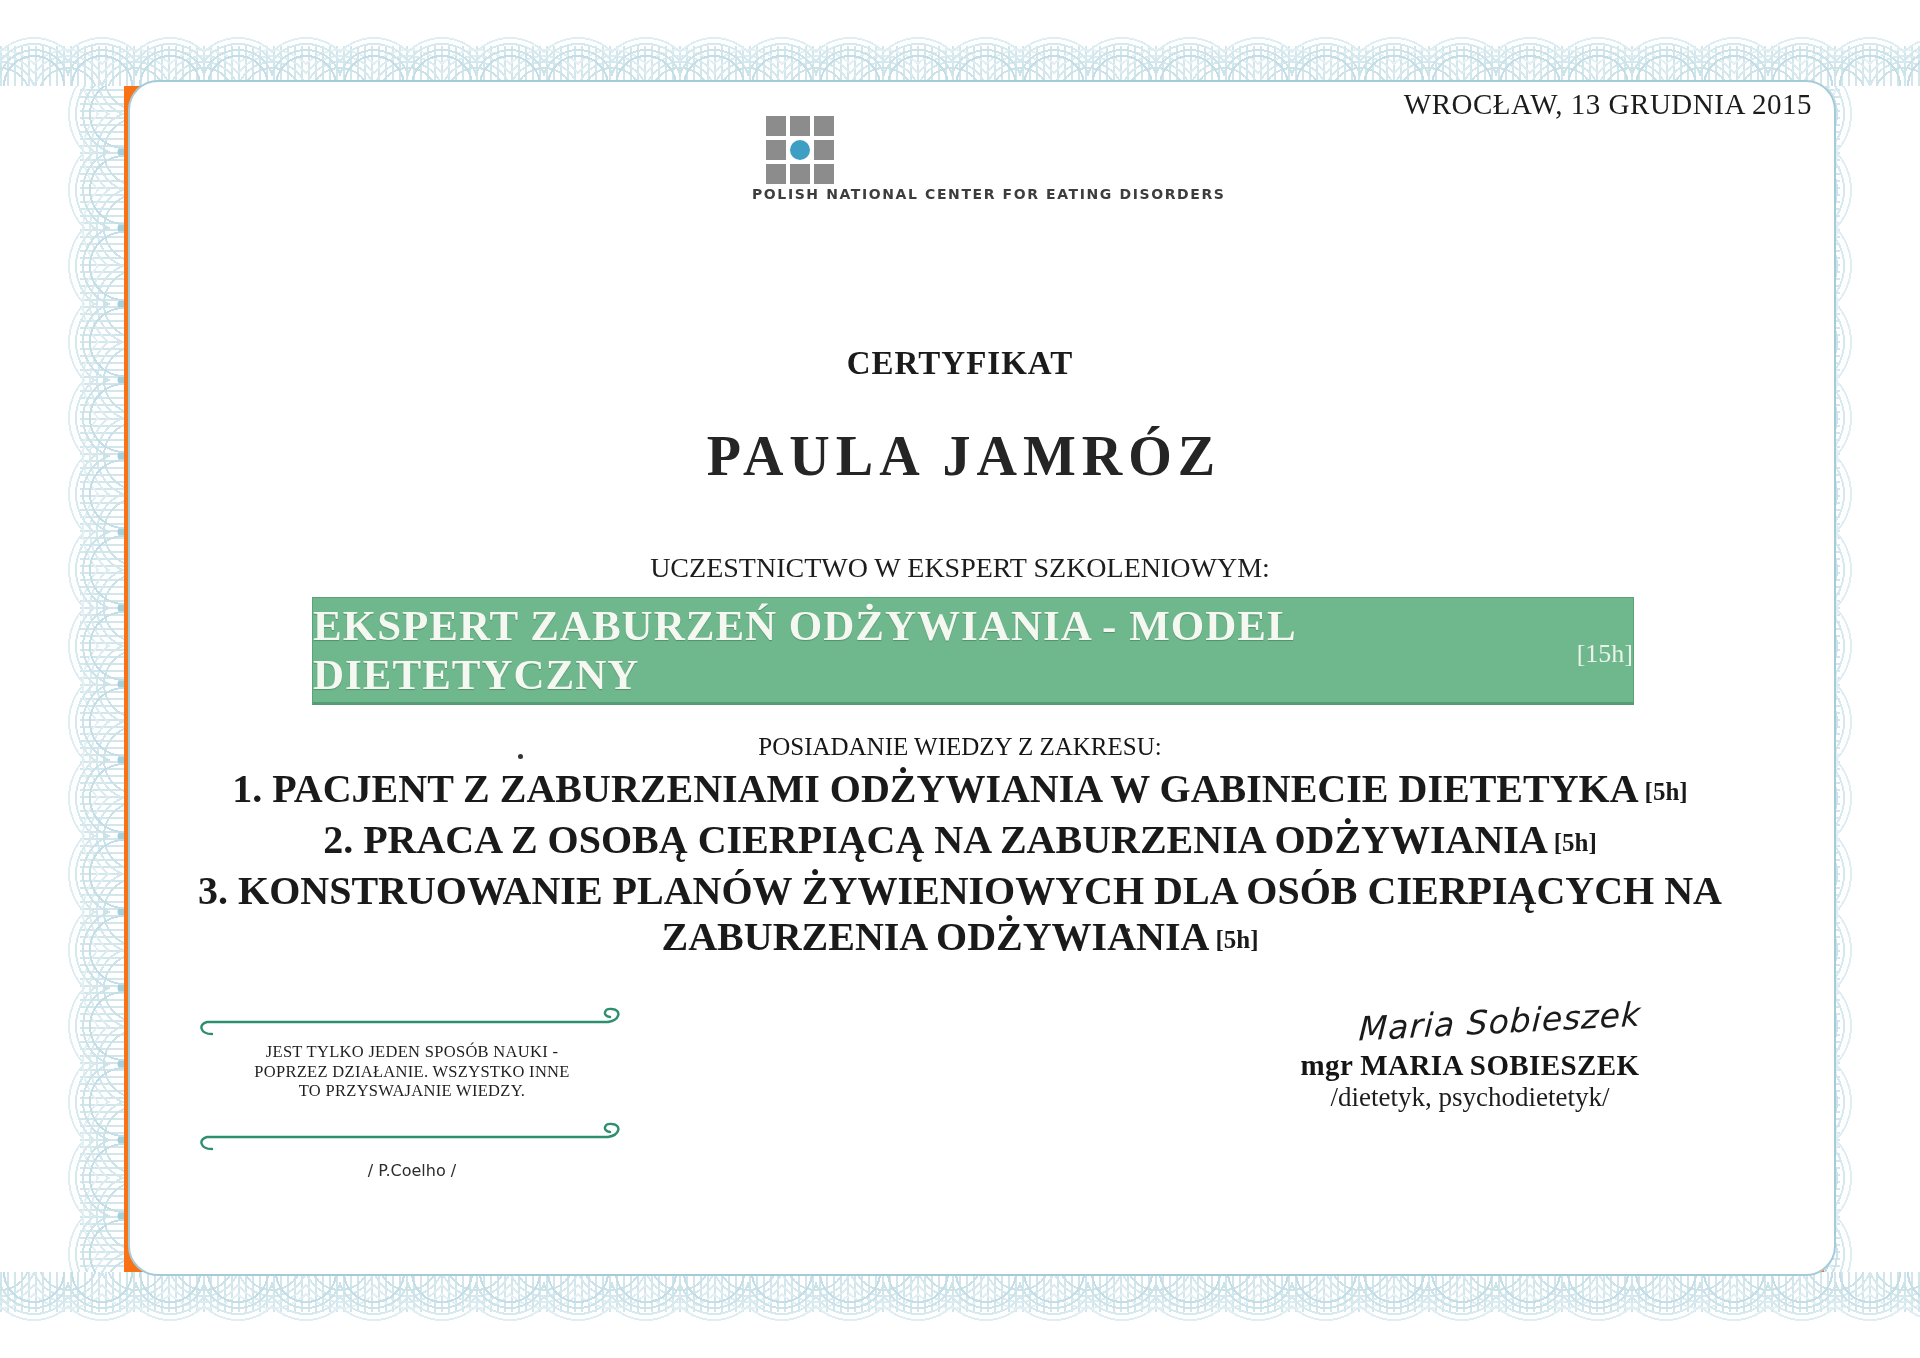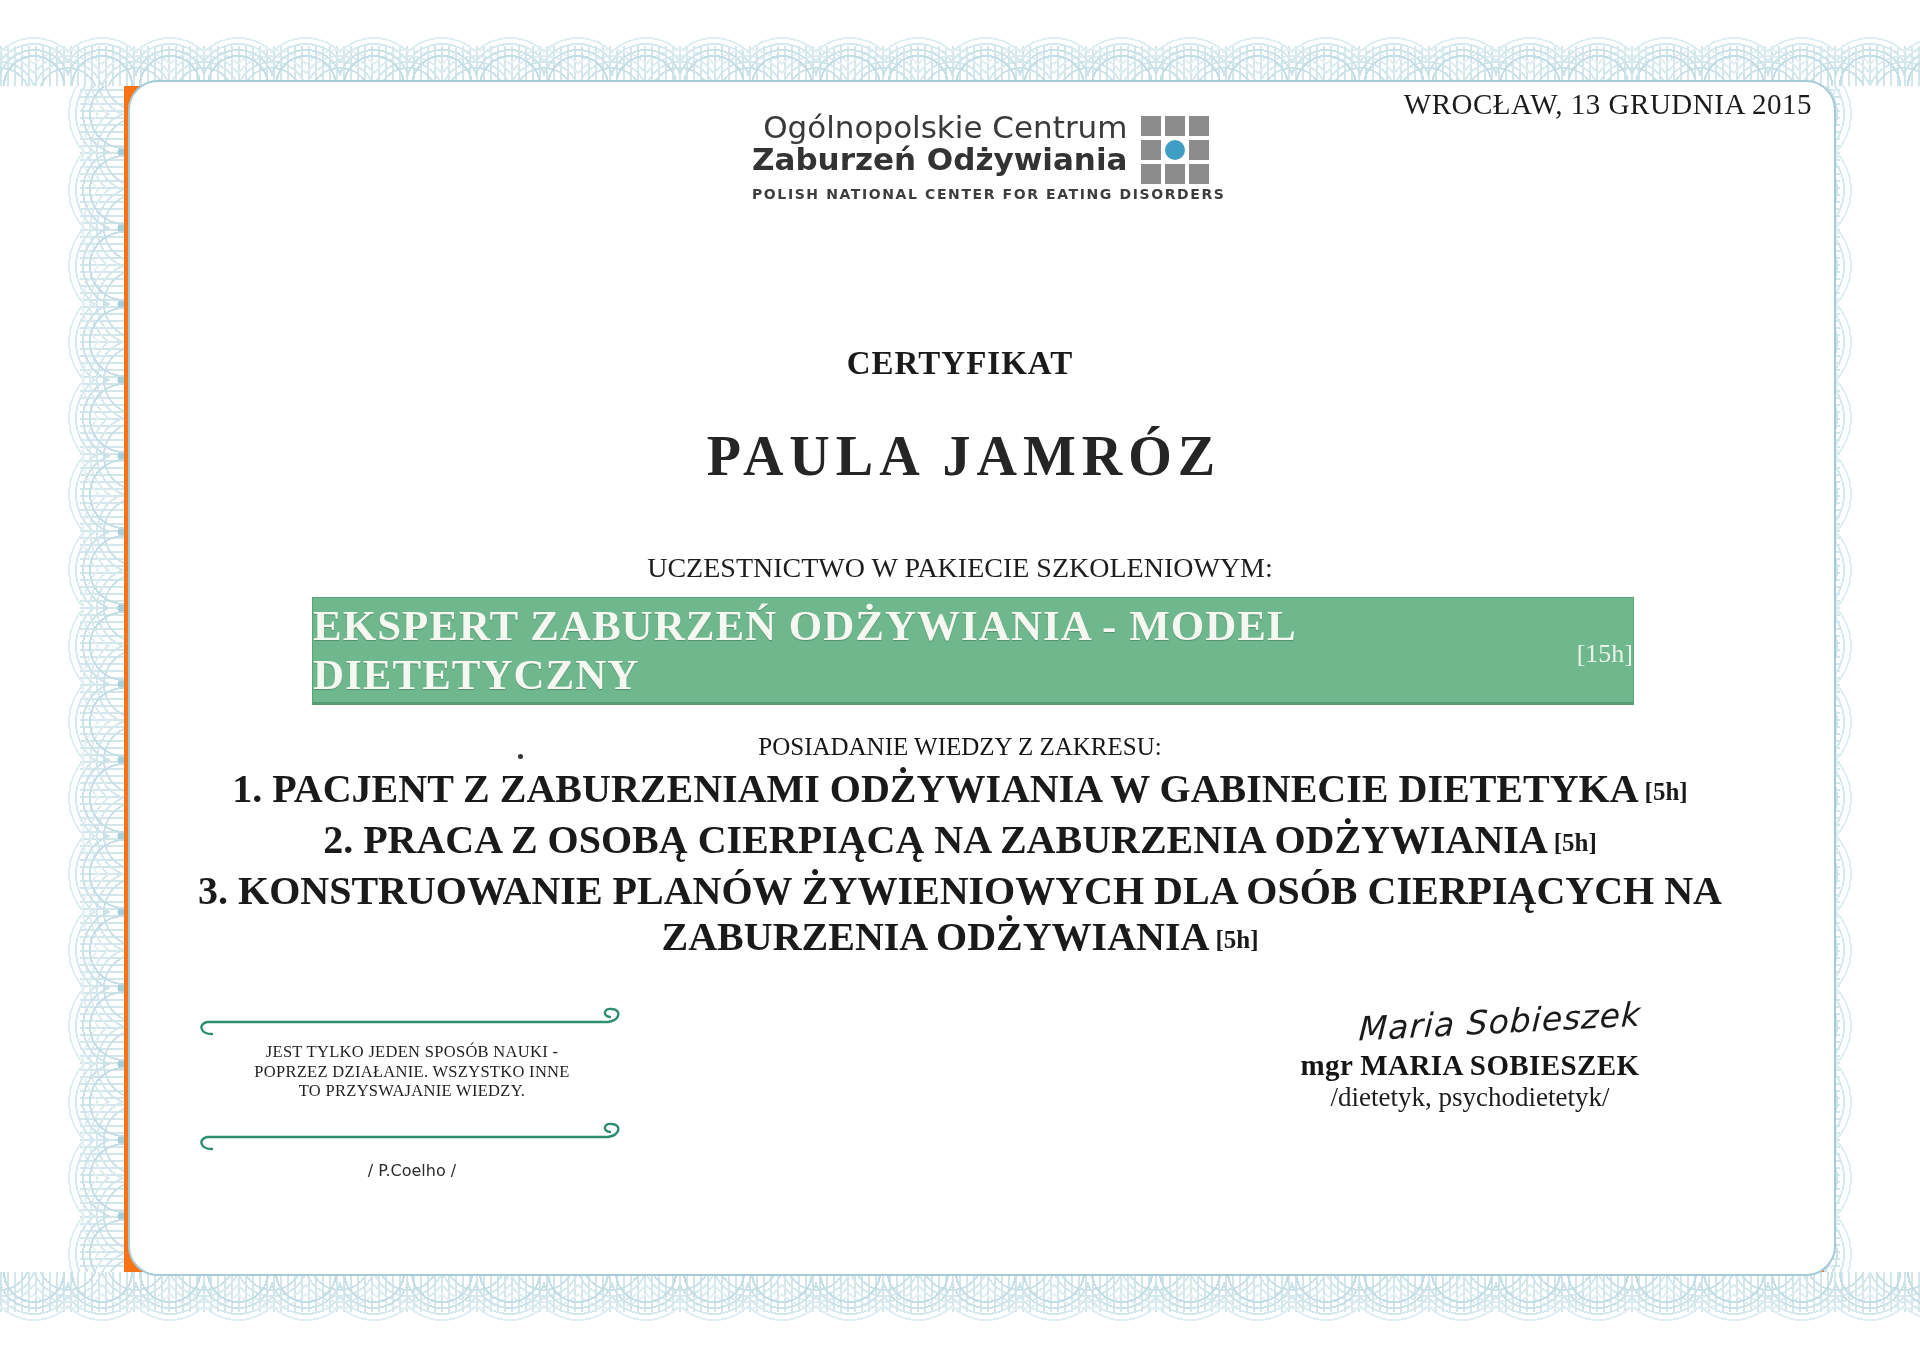--- a/index.html
+++ b/index.html
@@ -139,41 +139,37 @@
   <div class="lace lace-h lace-top"></div>
   <div class="lace lace-h lace-bottom"></div>
 
   <div class="panel"></div>
 
   <div class="content">
 
     <div class="date">WROCŁAW, 13 GRUDNIA 2015</div>
 
     <div class="logo">
-      <div class="logo-text">
-        <div class="logo-line1">Ogólnopolskie Centrum</div>
-        <div class="logo-line2">Zaburzeń Odżywiania</div>
-      </div>
       <div class="logo-grid">
         <div class="cell"></div>
         <div class="cell"></div>
         <div class="cell"></div>
         <div class="cell"></div>
         <div class="cell blue"></div>
         <div class="cell"></div>
         <div class="cell"></div>
         <div class="cell"></div>
         <div class="cell"></div>
       </div>
     </div>
     <div class="logo-tagline">POLISH NATIONAL CENTER FOR EATING DISORDERS</div>
 
     <div class="cert-title">CERTYFIKAT</div>
     <div class="recipient">PAULA JAMRÓZ</div>
-    <div class="subtitle">UCZESTNICTWO W PAKIECIE SZKOLENIOWYM:</div>
+    <div class="subtitle">UCZESTNICTWO W EKSPERT SZKOLENIOWYM:</div>
 
     <div class="banner">
       <span class="banner-text">EKSPERT ZABURZEŃ ODŻYWIANIA - MODEL DIETETYCZNY</span>
       <span class="banner-hours">[15h]</span>
     </div>
 
     <div class="knowledge-header">POSIADANIE WIEDZY Z ZAKRESU:</div>
 
     <div class="items">
       <div class="item i1">

